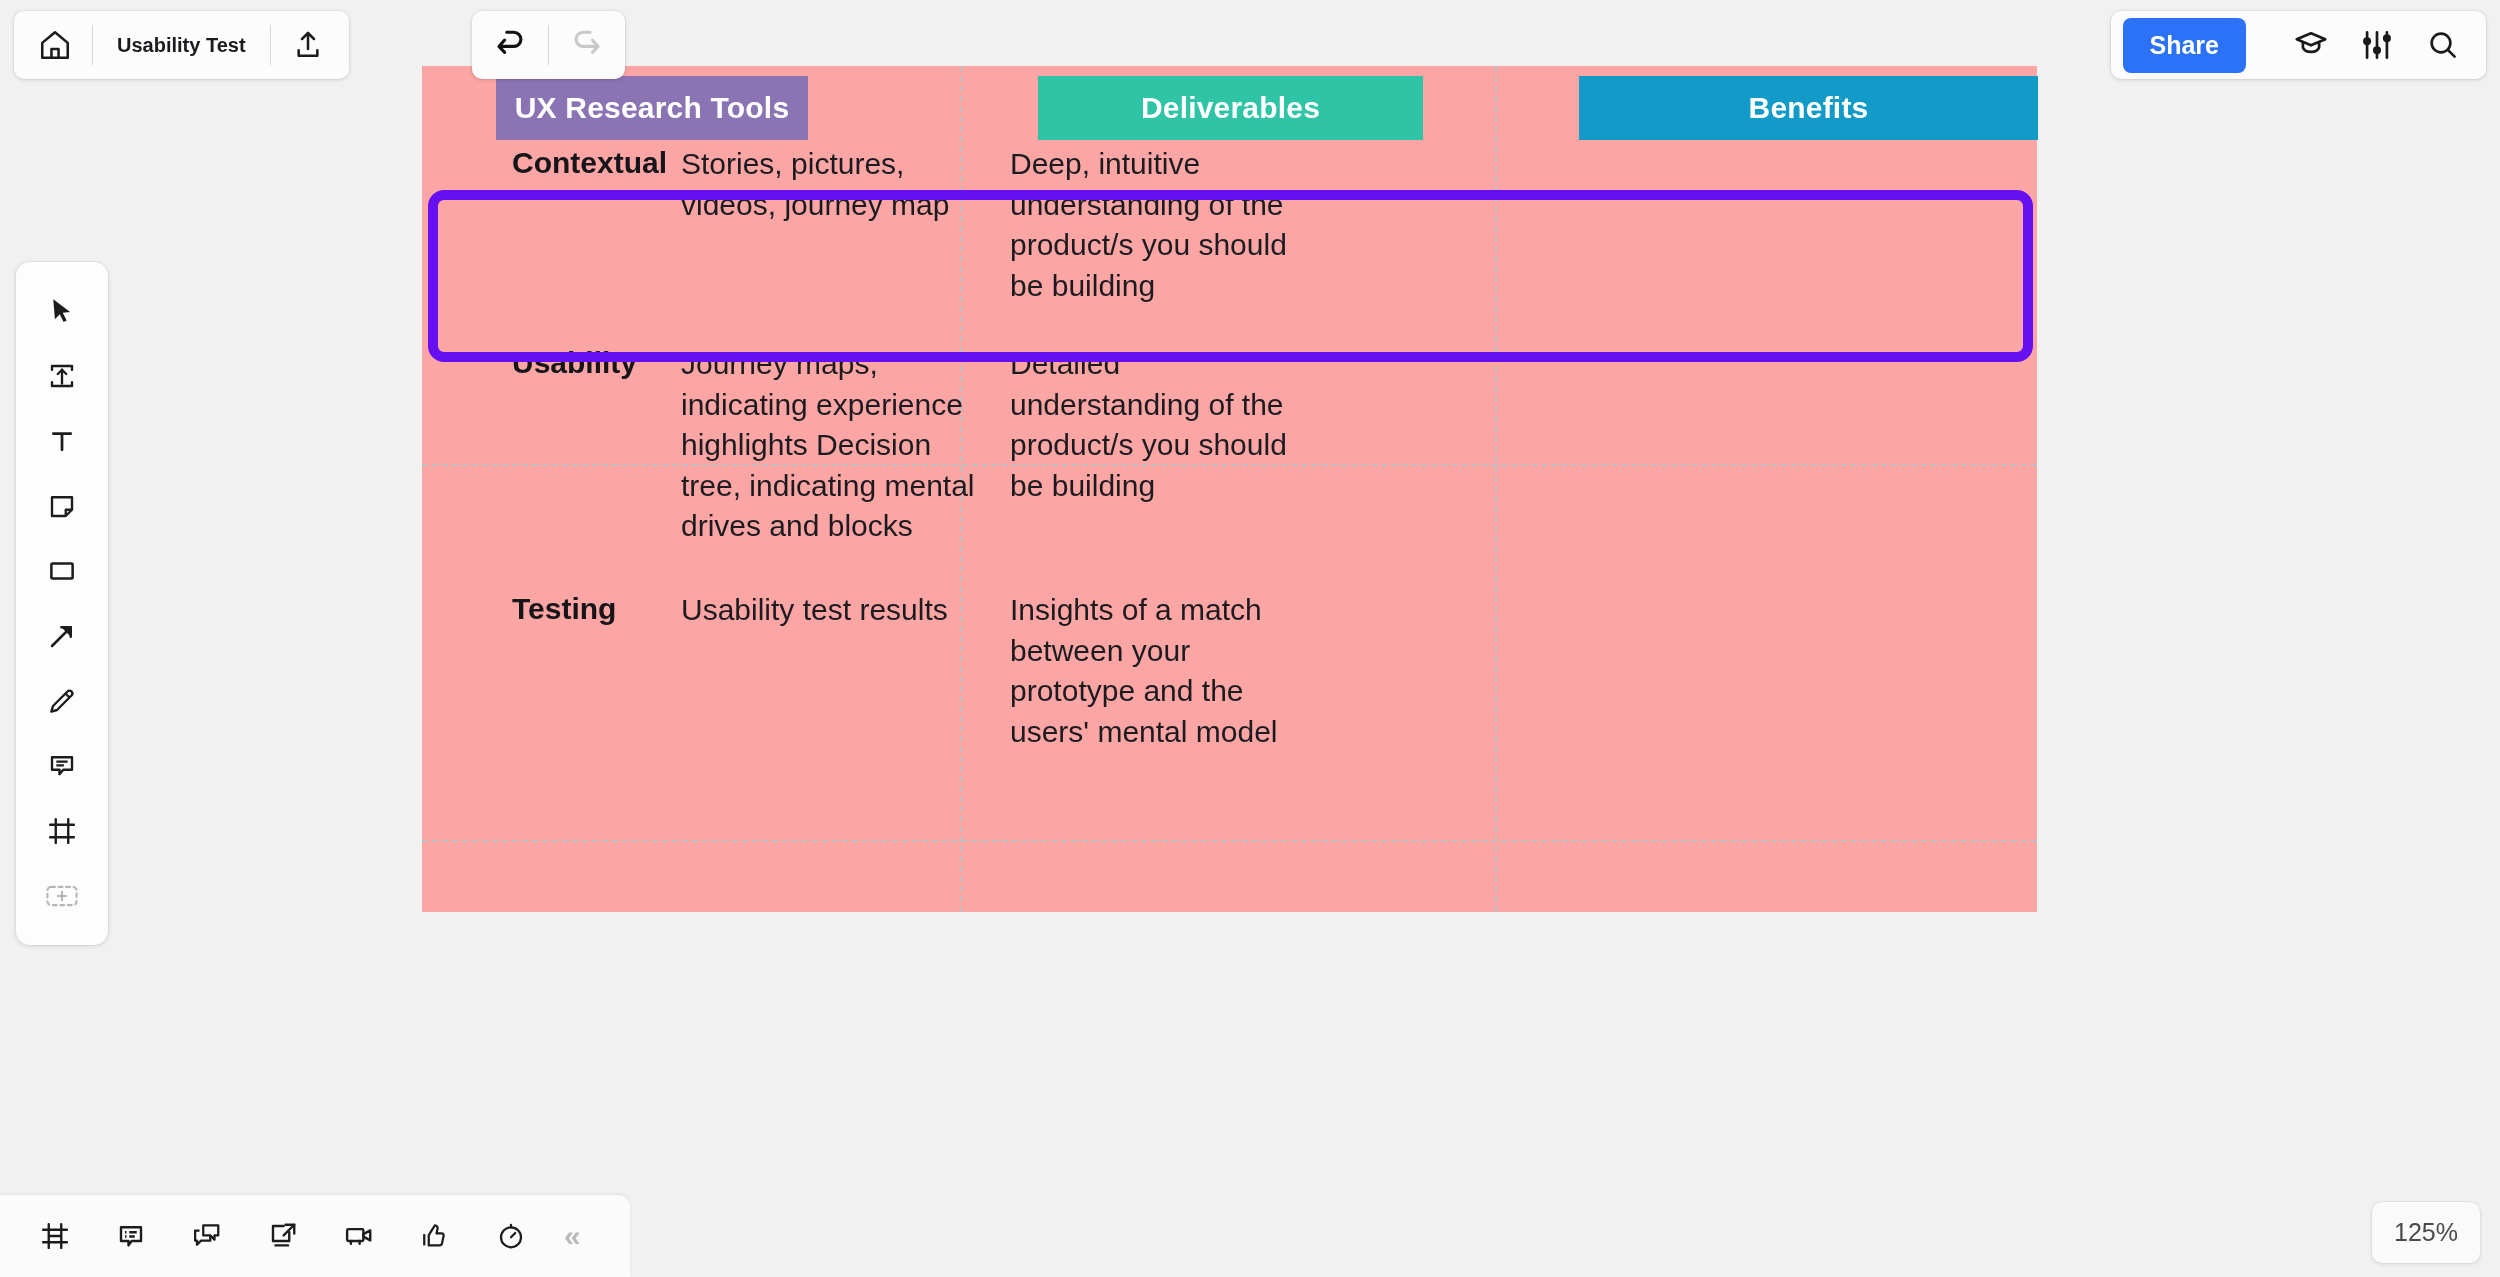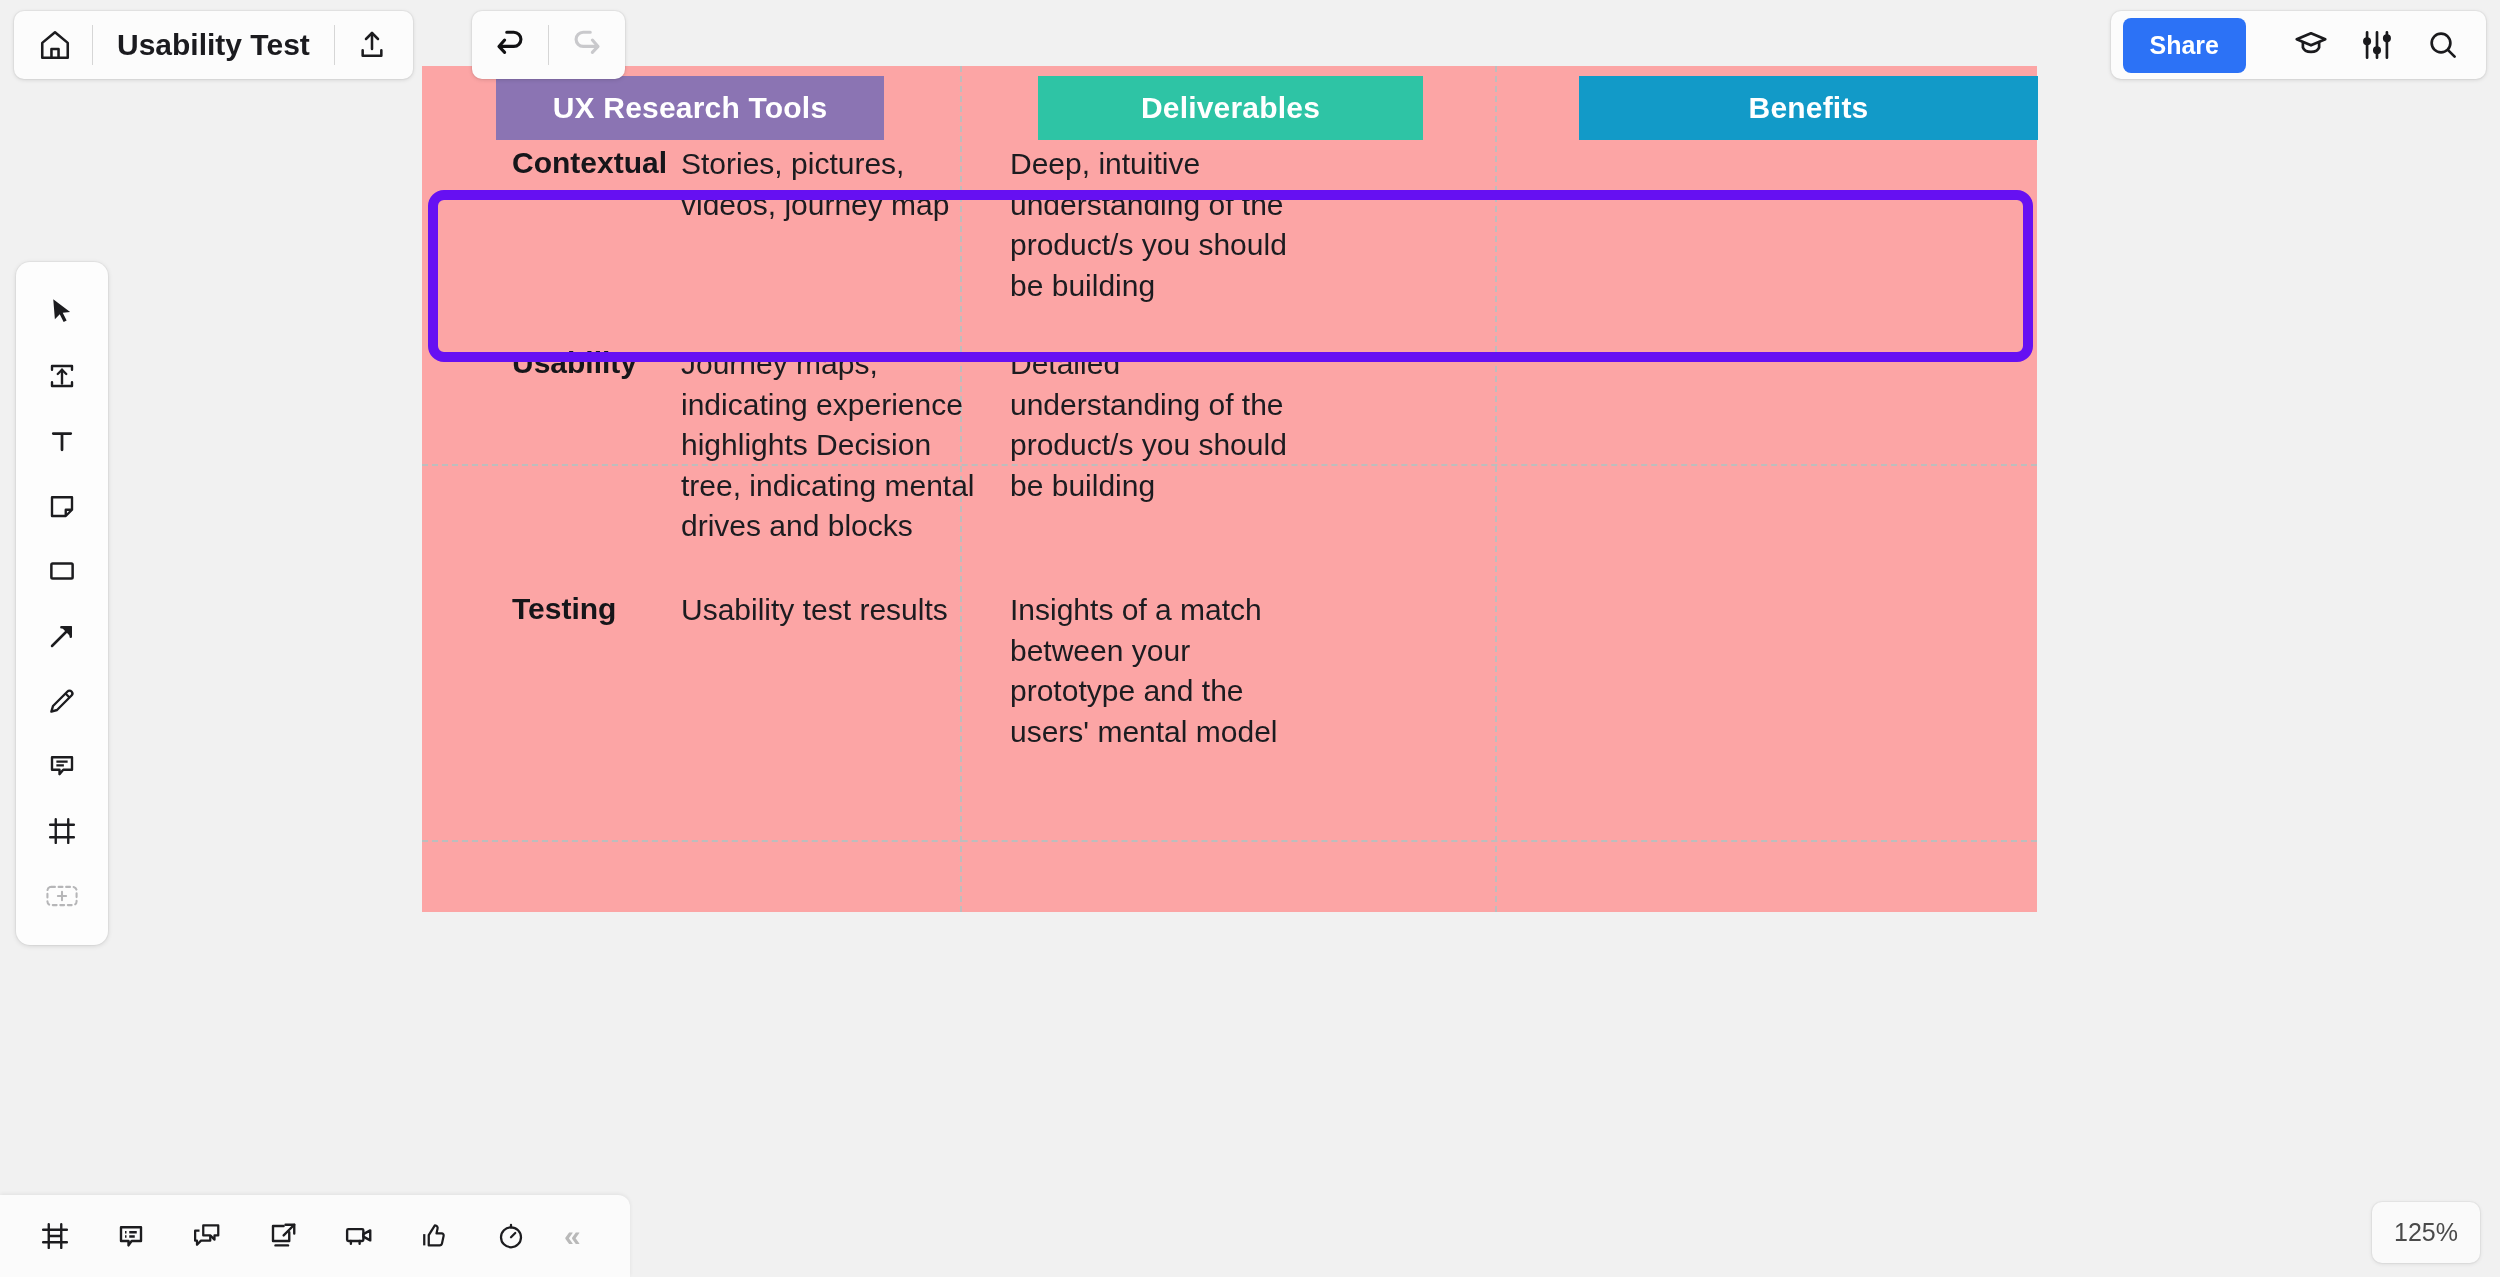--- a/index.html
+++ b/index.html
@@ -51,21 +51,21 @@
   .r-c { top: 524px; }
 
   
   .hdr {
     position: absolute;
     display: flex; align-items: center; justify-content: center;
     color: #ffffff; font-weight: bold; font-size: 30px;
     letter-spacing: .2px;
     top: 76px; height: 64px;
   }
-  .hdr.h1 { left: 496px;  width: 388px; background: #8b74b3; }
+  .hdr.h1 { left: 496px;  width: 312px; background: #8b74b3; }
   .hdr.h2 { left: 1038px; width: 385px; background: #2ec4a5; }
   .hdr.h3 { left: 1579px; width: 459px; background: #129ac8; }
 
   
   .selection {
     position: absolute;
     left: 428px; top: 190px;
     width: 1605px; height: 172px;
     border: 10px solid #6610f2;
     border-radius: 16px;
@@ -84,21 +84,21 @@
   .tb-undo { left: 472px; top: 11px; height: 68px; padding: 0 8px; }
   .tb-right { right: 14px; top: 11px; height: 68px; padding: 0 12px; gap: 4px; }
 
   .tb-btn {
     width: 62px; height: 56px;
     display: flex; align-items: center; justify-content: center;
     border-radius: 8px; cursor: pointer;
   }
   .tb-sep { width: 1px; height: 40px; background: #d6d6d6; margin: 0 6px; }
   .doc-title {
-    font-size: 30px; font-weight: bold; color: #1b1b1f;
+    font-size: 20px; font-weight: bold; color: #1b1b1f;
     padding: 0 18px; white-space: nowrap; cursor: pointer;
   }
   .share-btn {
     background: #2c72f6; color: #fff; font-weight: bold;
     font-size: 25px; border: none; border-radius: 8px;
     padding: 13px 27px; cursor: pointer; margin-right: 30px;
   }
 
   
   .rail {

